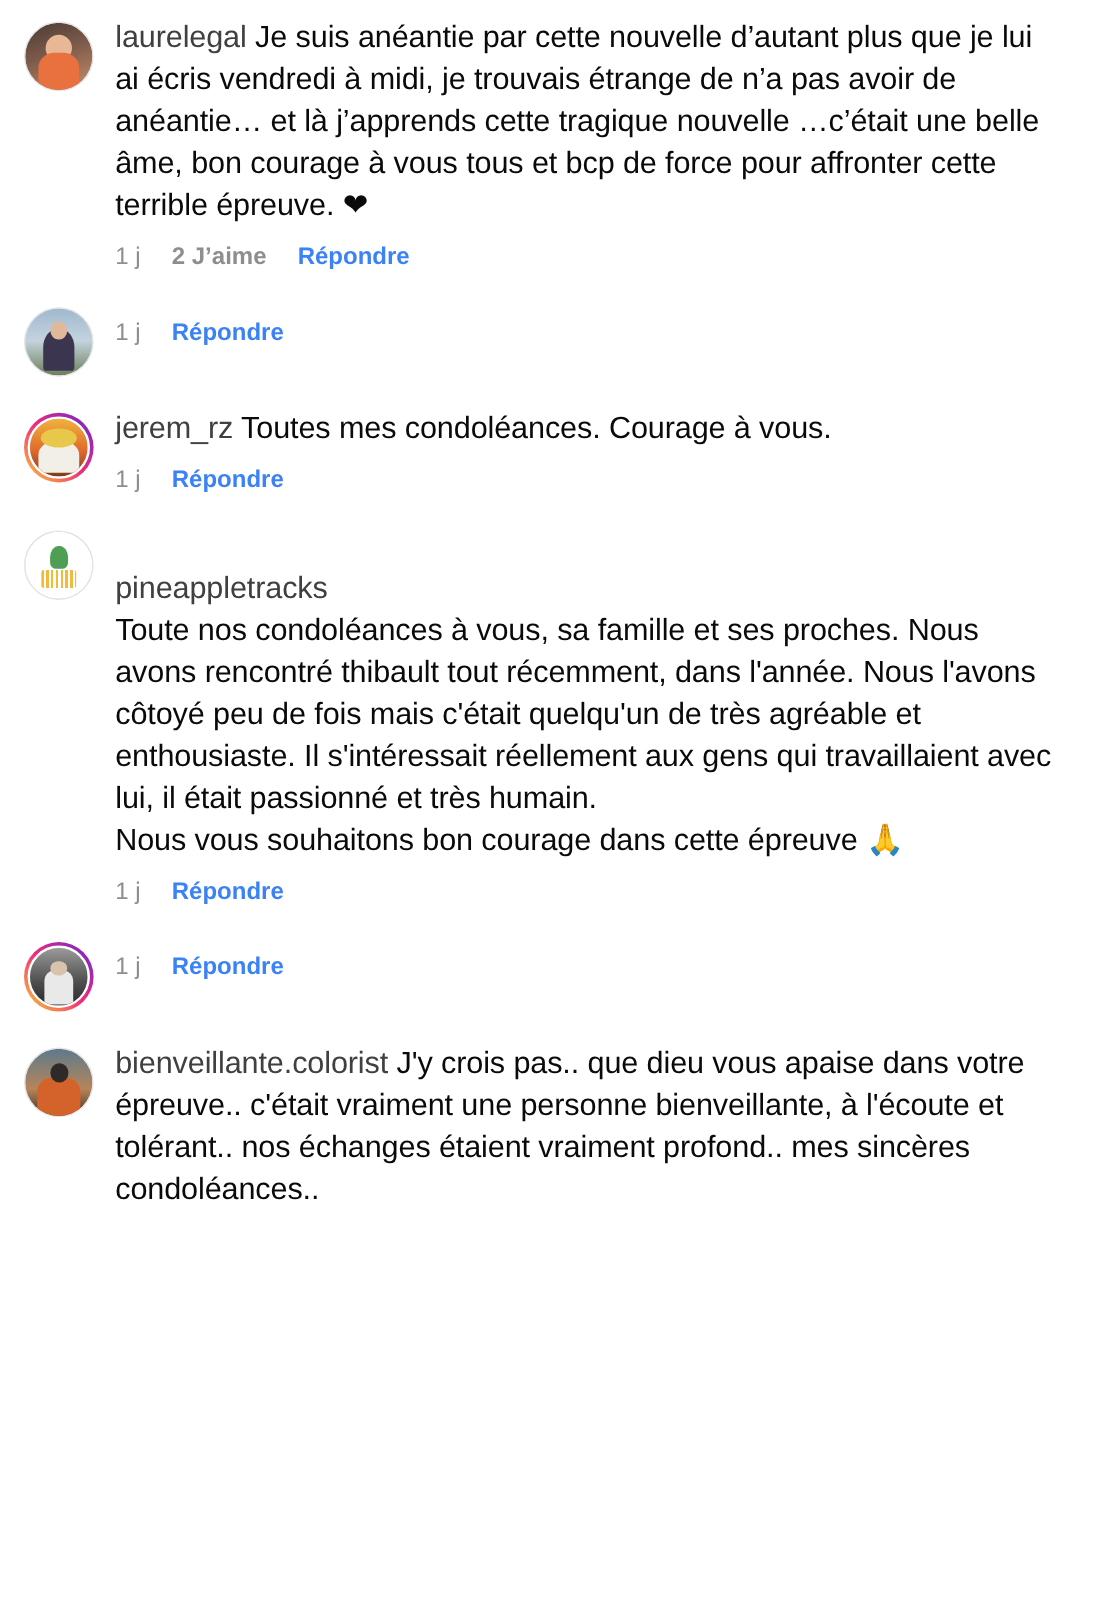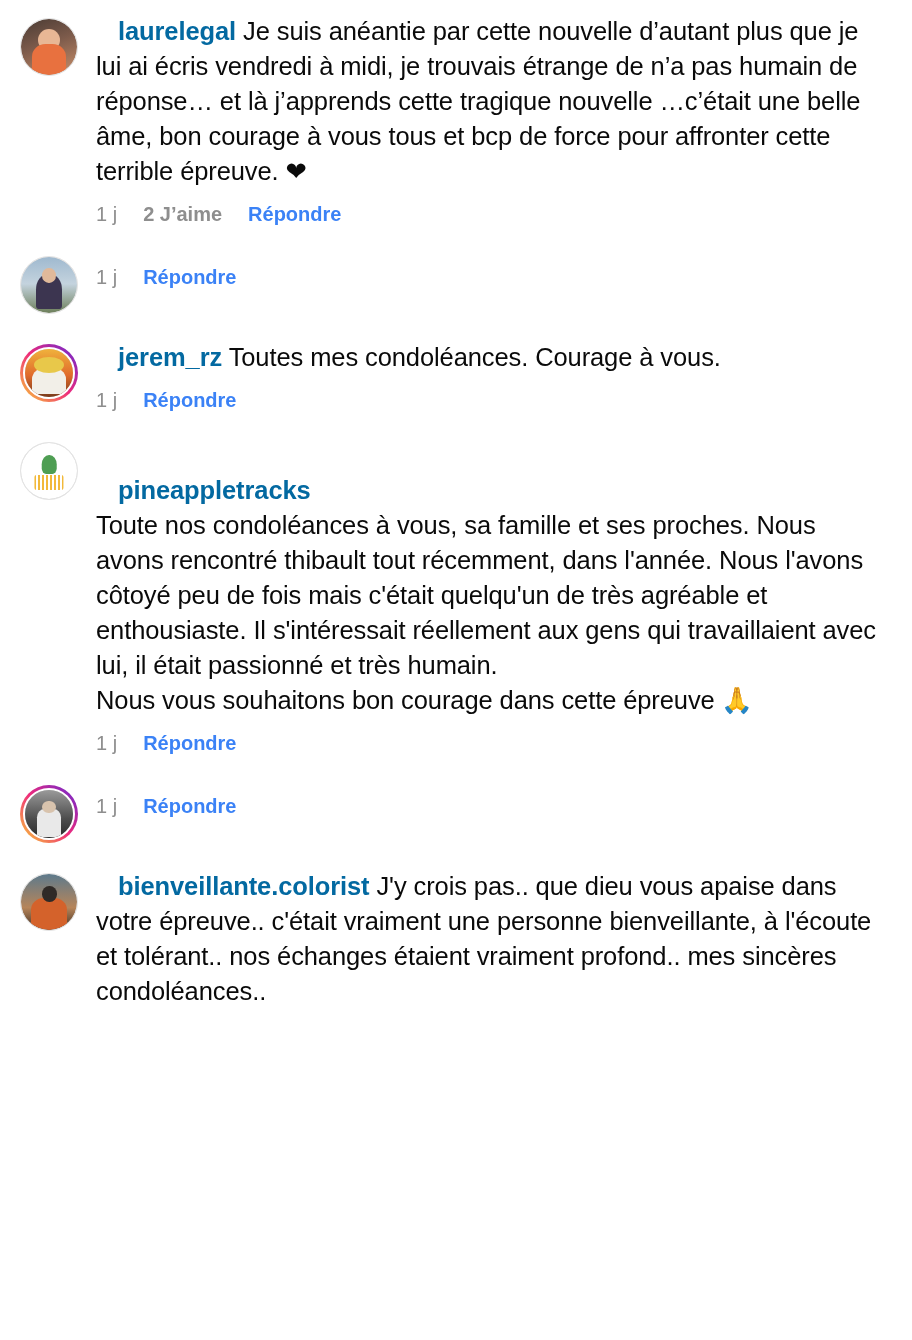--- a/index.html
+++ b/index.html
@@ -184,23 +184,22 @@
   }
 
   .text {
     font-size: 25.5px;
     line-height: 35px;
     color: #0a0a0a;
     word-wrap: break-word;
     letter-spacing: -0.1px;
   }
   .username {
-    font-weight: bold;
-    color: #0369a1;
-    margin-left: 22px;
+    font-weight: normal;
+    color: #404040;
   }
 
   .meta {
     margin-top: 13px;
     display: flex;
     font-size: 20px;
     line-height: 24px;
   }
   .meta .time {
     color: #8e8e8e;
@@ -225,21 +224,21 @@
     <div class="avatar-wrap">
       <div class="avatar">
         <div class="inner">
             <div class="ph ph-a"></div>
           </div>
       </div>
     </div>
     <div class="body">
       <div class="text">
         <span class="username">laurelegal</span>
-        <span>Je suis anéantie par cette nouvelle d’autant plus que je lui ai écris vendredi à midi, je trouvais étrange de n’a pas humain de réponse… et là j’apprends cette tragique nouvelle …c’était une belle âme, bon courage à vous tous et bcp de force pour affronter cette terrible épreuve. ❤</span>
+        <span>Je suis anéantie par cette nouvelle d’autant plus que je lui ai écris vendredi à midi, je trouvais étrange de n’a pas avoir de anéantie… et là j’apprends cette tragique nouvelle …c’était une belle âme, bon courage à vous tous et bcp de force pour affronter cette terrible épreuve. ❤</span>
       </div>
       <div class="meta">
         <span class="time">1 j</span>
         <span class="likes">2 J’aime</span>
         <span class="reply">Répondre</span>
       </div>
     </div>
   </div>
 
   <div class="comment">

